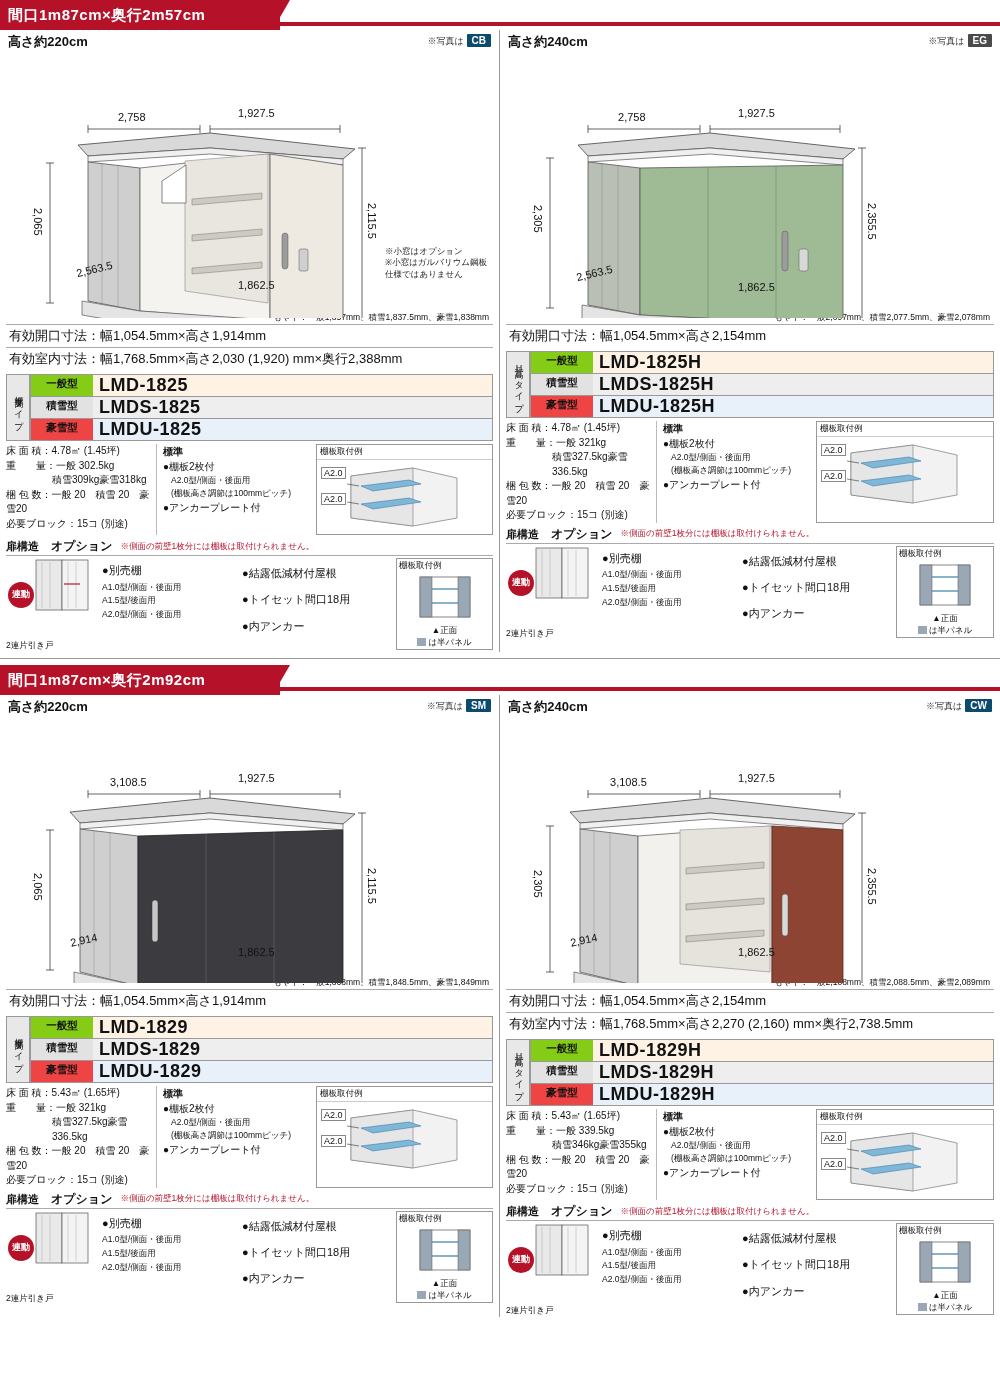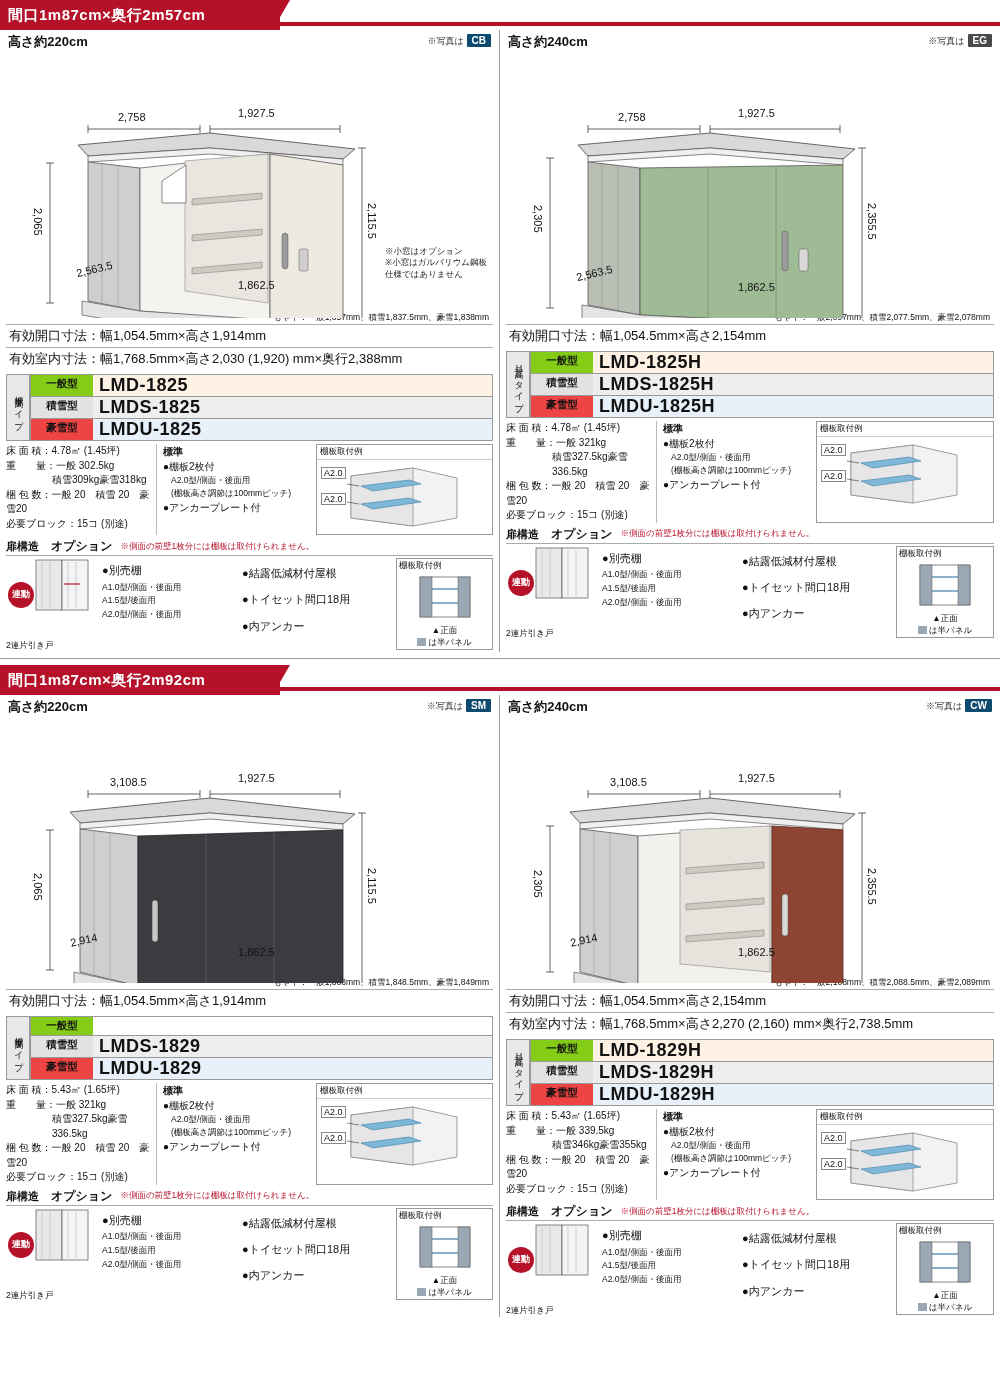--- a/index.html
+++ b/index.html
@@ -507,20 +507,21 @@
       </div>
 
       <div class="moya">もや下：一般1,868mm、積雪1,848.5mm、豪雪1,849mm</div>
       <div class="specline">有効開口寸法：幅1,054.5mm×高さ1,914mm</div>
 
       <div class="models">
         <div class="vlabel">標準高タイプ</div>
         <div class="rows">
           <div class="mrow r1">
             <div class="tag">一般型</div>
+            <div class="name">LMD-1829</div>
           </div>
           <div class="mrow r2">
             <div class="tag">積雪型</div>
             <div class="name">LMDS-1829</div>
           </div>
           <div class="mrow r3">
             <div class="tag">豪雪型</div>
             <div class="name">LMDU-1829</div>
           </div>
         </div>

